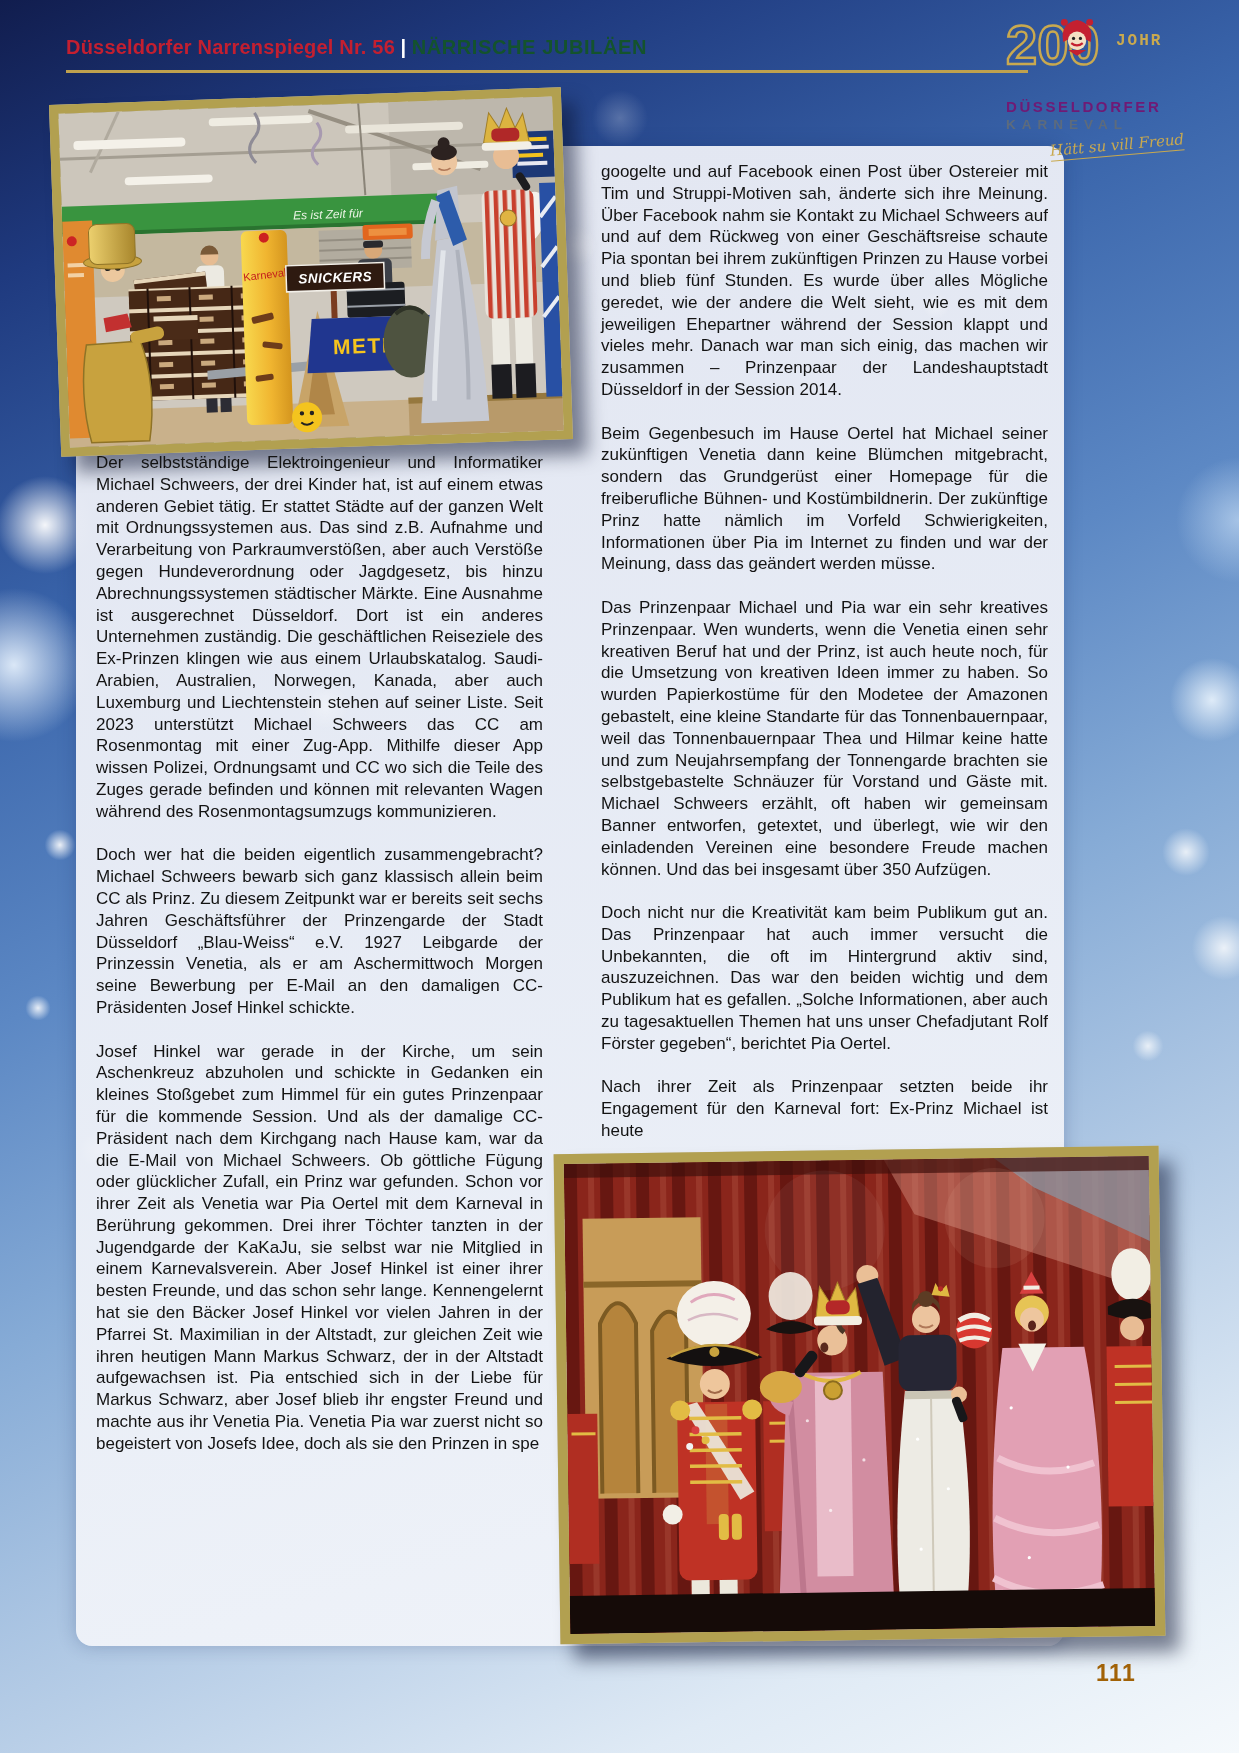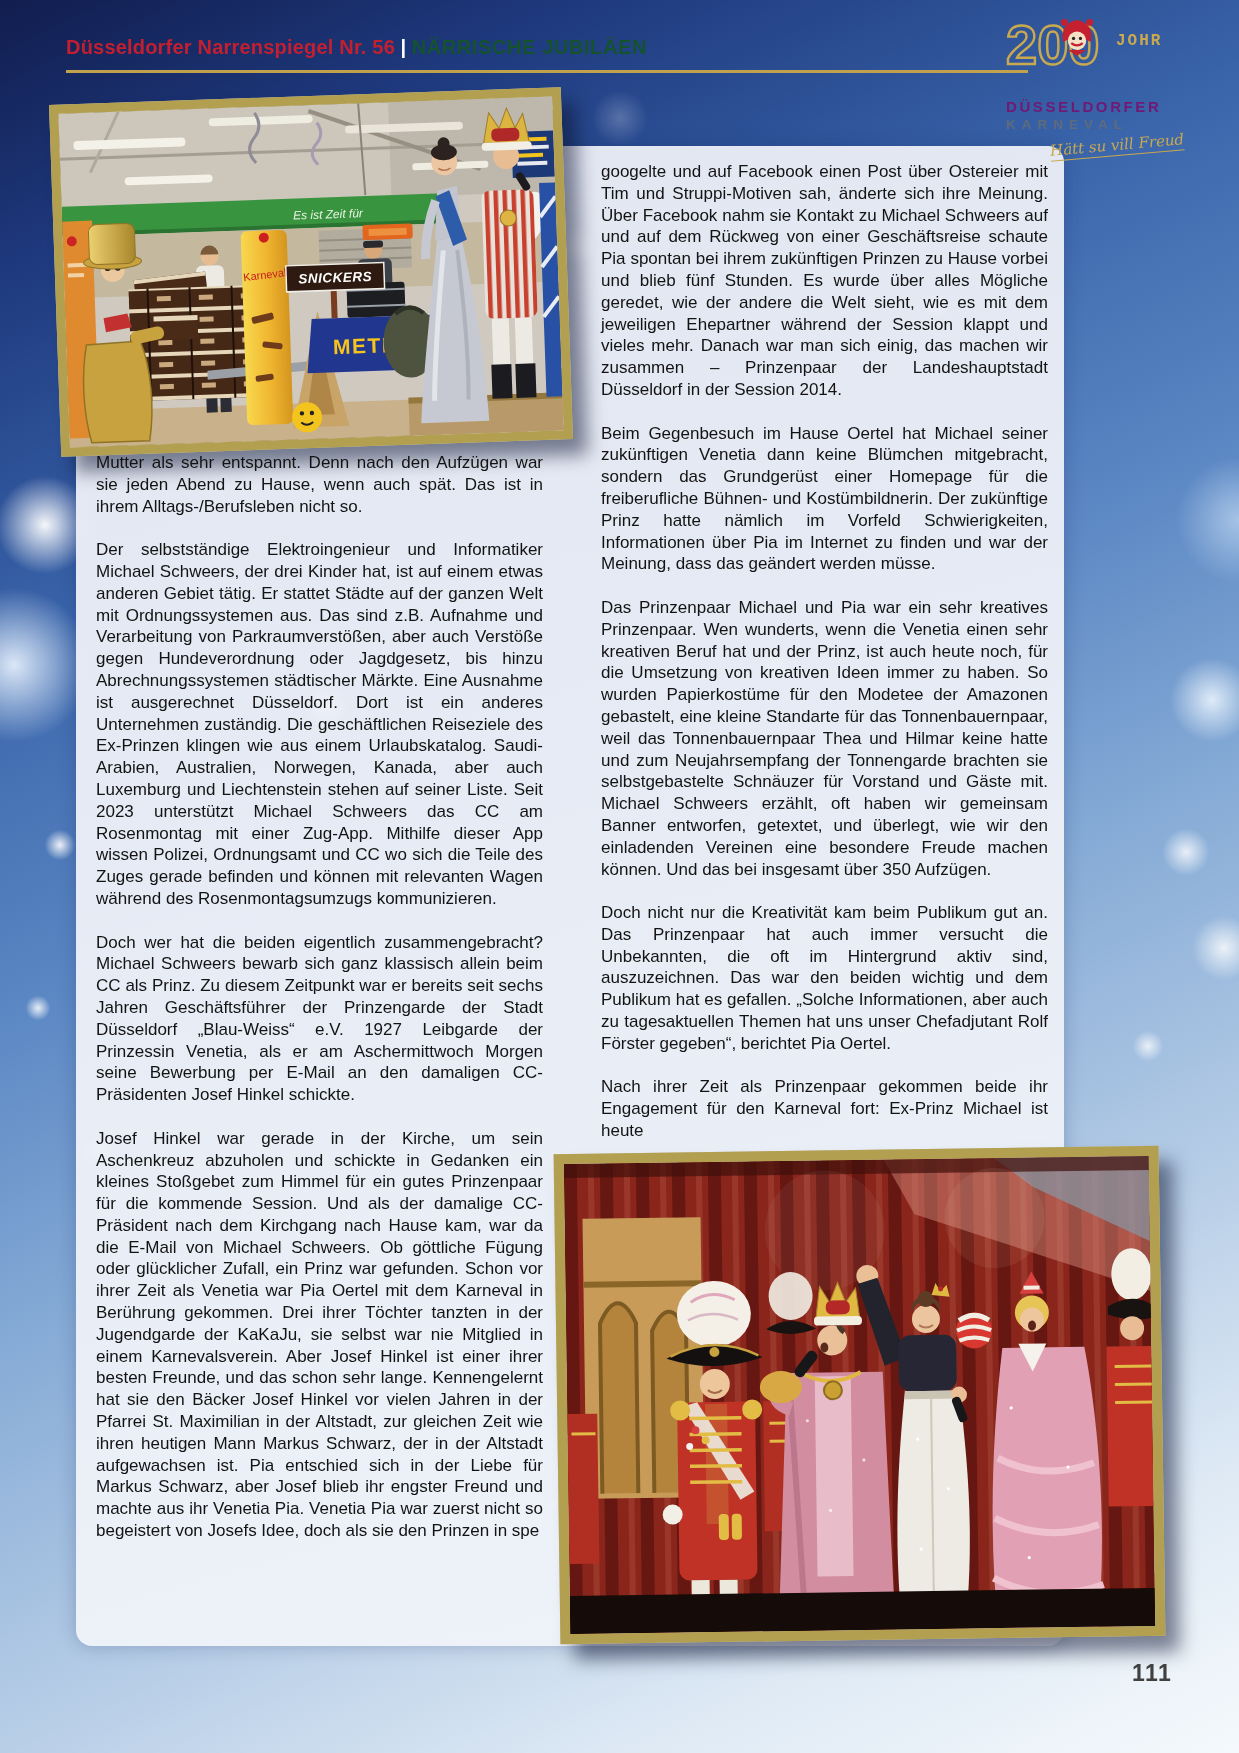--- a/index.html
+++ b/index.html
@@ -61,21 +61,21 @@
       radial-gradient(circle 20px at 860px 160px, rgba(255,255,255,.35), rgba(255,255,255,0) 70%);
   }
   .col{position:absolute;width:447px;font-size:17px;line-height:21.8px;color:#131313;text-align:justify;}
   .col p{margin:0 0 21.8px 0;}
   .col1{left:96px;top:452px;}
   .col2{left:601px;top:161px;}
   .photo{position:absolute;border:9px solid #b2a050;box-shadow:14px 16px 18px rgba(8,16,45,.5), inset 0 0 0 2px #8f7f3c;background:#cfc9bf;}
   .photo-top{left:55px;top:96px;width:494px;height:334px;transform:rotate(-2deg);}
   .photo-bottom{left:557px;top:1150px;width:585px;height:470px;border-width:10px;transform:rotate(-0.8deg);}
   .photo svg{display:block;width:100%;height:100%;}
-  .page-num{position:absolute;left:1096px;top:1660px;font-size:23px;font-weight:bold;color:#404040;letter-spacing:1.5px;margin-left:36px;}
+  .page-num{position:absolute;left:1096px;top:1660px;font-size:23px;font-weight:bold;color:#a16207;letter-spacing:1.5px;}
 </style>
 </head>
 <body>
 
 <div class="bg"></div>
 <div class="bokeh"></div>
 
 <div class="panel"></div>
 
 <div class="header">
@@ -262,32 +262,31 @@
   <g>
     <rect x="478" y="86" width="16" height="214" fill="#2850a4"></rect>
     <line x1="478" y1="120" x2="494" y2="100" stroke="#e8ecf4" stroke-width="4"></line>
     <line x1="478" y1="170" x2="494" y2="150" stroke="#e8ecf4" stroke-width="4"></line>
     <line x1="478" y1="220" x2="494" y2="200" stroke="#e8ecf4" stroke-width="4"></line>
   </g>
 </svg>
 </div>
 
 <div class="col col1">
-  <p>Mutter als sehr entspannt. Denn nach den Aufzügen war sie jeden Abend zu Hause, wenn auch spät. Das ist in ihrem Alltags-/Berufsleben nicht so.</p>
   <p>Der selbstständige Elektroingenieur und Informatiker Michael Schweers, der drei Kinder hat, ist auf einem etwas anderen Gebiet tätig. Er stattet Städte auf der ganzen Welt mit Ordnungssystemen aus. Das sind z.B. Aufnahme und Verarbeitung von Parkraumverstößen, aber auch Verstöße gegen Hundeverordnung oder Jagdgesetz, bis hinzu Abrechnungssystemen städtischer Märkte. Eine Ausnahme ist ausgerechnet Düsseldorf. Dort ist ein anderes Unternehmen zuständig. Die geschäftlichen Reiseziele des Ex-Prinzen klingen wie aus einem Urlaubskatalog. Saudi-Arabien, Australien, Norwegen, Kanada, aber auch Luxemburg und Liechtenstein stehen auf seiner Liste. Seit 2023 unterstützt Michael Schweers das CC am Rosenmontag mit einer Zug-App. Mithilfe dieser App wissen Polizei, Ordnungsamt und CC wo sich die Teile des Zuges gerade befinden und können mit relevanten Wagen während des Rosenmontagsumzugs kommunizieren.</p>
   <p>Doch wer hat die beiden eigentlich zusammengebracht? Michael Schweers bewarb sich ganz klassisch allein beim CC als Prinz. Zu diesem Zeitpunkt war er bereits seit sechs Jahren Geschäftsführer der Prinzengarde der Stadt Düsseldorf „Blau-Weiss“ e.V. 1927 Leibgarde der Prinzessin Venetia, als er am Aschermittwoch Morgen seine Bewerbung per E-Mail an den damaligen CC-Präsidenten Josef Hinkel schickte.</p>
   <p>Josef Hinkel war gerade in der Kirche, um sein Aschenkreuz abzuholen und schickte in Gedanken ein kleines Stoßgebet zum Himmel für ein gutes Prinzenpaar für die kommende Session. Und als der damalige CC-Präsident nach dem Kirchgang nach Hause kam, war da die E-Mail von Michael Schweers. Ob göttliche Fügung oder glücklicher Zufall, ein Prinz war gefunden. Schon vor ihrer Zeit als Venetia war Pia Oertel mit dem Karneval in Berührung gekommen. Drei ihrer Töchter tanzten in der Jugendgarde der KaKaJu, sie selbst war nie Mitglied in einem Karnevalsverein. Aber Josef Hinkel ist einer ihrer besten Freunde, und das schon sehr lange. Kennengelernt hat sie den Bäcker Josef Hinkel vor vielen Jahren in der Pfarrei St. Maximilian in der Altstadt, zur gleichen Zeit wie ihren heutigen Mann Markus Schwarz, der in der Altstadt aufgewachsen ist. Pia entschied sich in der Liebe für Markus Schwarz, aber Josef blieb ihr engster Freund und machte aus ihr Venetia Pia. Venetia Pia war zuerst nicht so begeistert von Josefs Idee, doch als sie den Prinzen in spe</p>
 </div>
 
 <div class="col col2">
   <p>googelte und auf Facebook einen Post über Ostereier mit Tim und Struppi-Motiven sah, änderte sich ihre Meinung. Über Facebook nahm sie Kontakt zu Michael Schweers auf und auf dem Rückweg von einer Geschäftsreise schaute Pia spontan bei ihrem zukünftigen Prinzen zu Hause vorbei und blieb fünf Stunden. Es wurde über alles Mögliche geredet, wie der andere die Welt sieht, wie es mit dem jeweiligen Ehepartner während der Session klappt und vieles mehr. Danach war man sich einig, das machen wir zusammen – Prinzenpaar der Landeshauptstadt Düsseldorf in der Session 2014.</p>
   <p>Beim Gegenbesuch im Hause Oertel hat Michael seiner zukünftigen Venetia dann keine Blümchen mitgebracht, sondern das Grundgerüst einer Homepage für die freiberufliche Bühnen- und Kostümbildnerin. Der zukünftige Prinz hatte nämlich im Vorfeld Schwierigkeiten, Informationen über Pia im Internet zu finden und war der Meinung, dass das geändert werden müsse.</p>
   <p>Das Prinzenpaar Michael und Pia war ein sehr kreatives Prinzenpaar. Wen wunderts, wenn die Venetia einen sehr kreativen Beruf hat und der Prinz, ist auch heute noch, für die Umsetzung von kreativen Ideen immer zu haben. So wurden Papierkostüme für den Modetee der Amazonen gebastelt, eine kleine Standarte für das Tonnenbauernpaar, weil das Tonnenbauernpaar Thea und Hilmar keine hatte und zum Neujahrsempfang der Tonnengarde brachten sie selbstgebastelte Schnäuzer für Vorstand und Gäste mit. Michael Schweers erzählt, oft haben wir gemeinsam Banner entworfen, getextet, und überlegt, wie wir den einladenden Vereinen eine besondere Freude machen können. Und das bei insgesamt über 350 Aufzügen.</p>
   <p>Doch nicht nur die Kreativität kam beim Publikum gut an. Das Prinzenpaar hat auch immer versucht die Unbekannten, die oft im Hintergrund aktiv sind, auszuzeichnen. Das war den beiden wichtig und dem Publikum hat es gefallen. „Solche Informationen, aber auch zu tagesaktuellen Themen hat uns unser Chefadjutant Rolf Förster gegeben“, berichtet Pia Oertel.</p>
-  <p>Nach ihrer Zeit als Prinzenpaar gekommen beide ihr Engagement für den Karneval fort: Ex-Prinz Michael ist heute</p>
+  <p>Nach ihrer Zeit als Prinzenpaar setzten beide ihr Engagement für den Karneval fort: Ex-Prinz Michael ist heute</p>
 </div>
 
 <div class="photo photo-bottom">
 <svg viewBox="0 0 585 470" preserveAspectRatio="none">
   <defs>
     <pattern id="curt" width="36" height="470" patternUnits="userSpaceOnUse">
       <rect width="36" height="470" fill="#8a251b"></rect>
       <rect width="13" height="470" fill="#671711"></rect>
       <rect x="24" width="6" height="470" fill="#a34233" opacity="0.6"></rect>
     </pattern>

